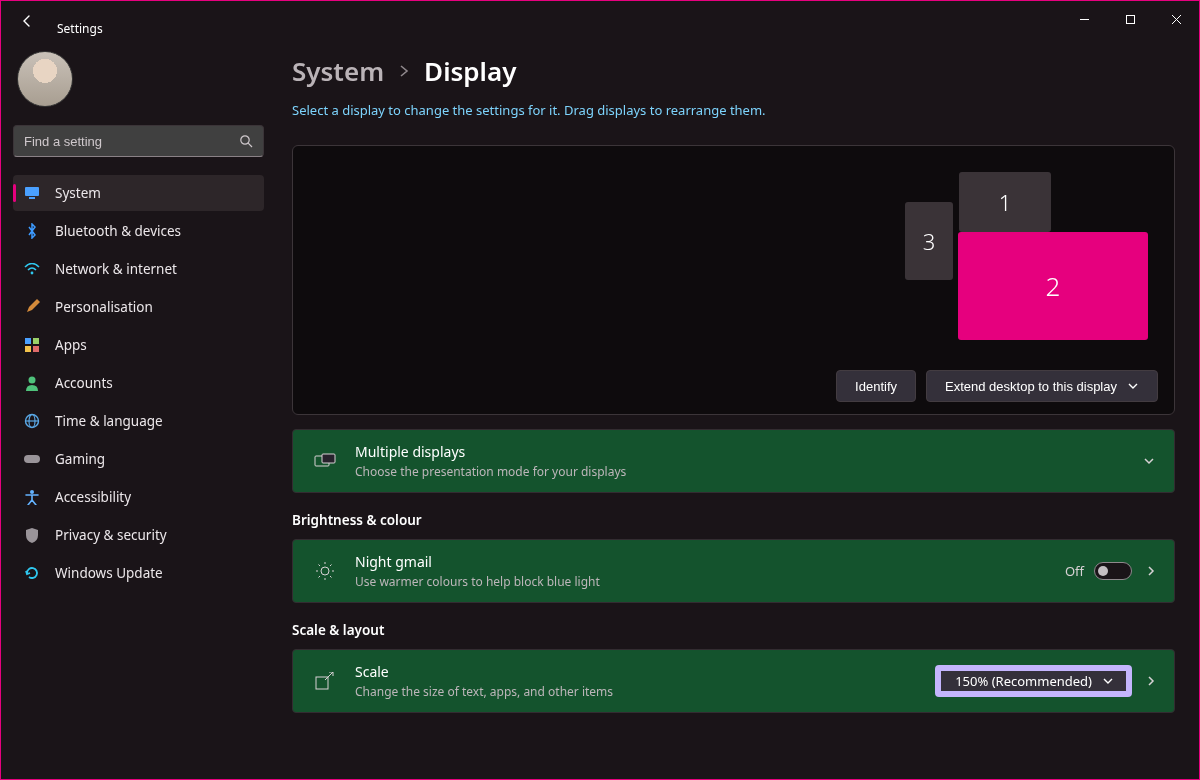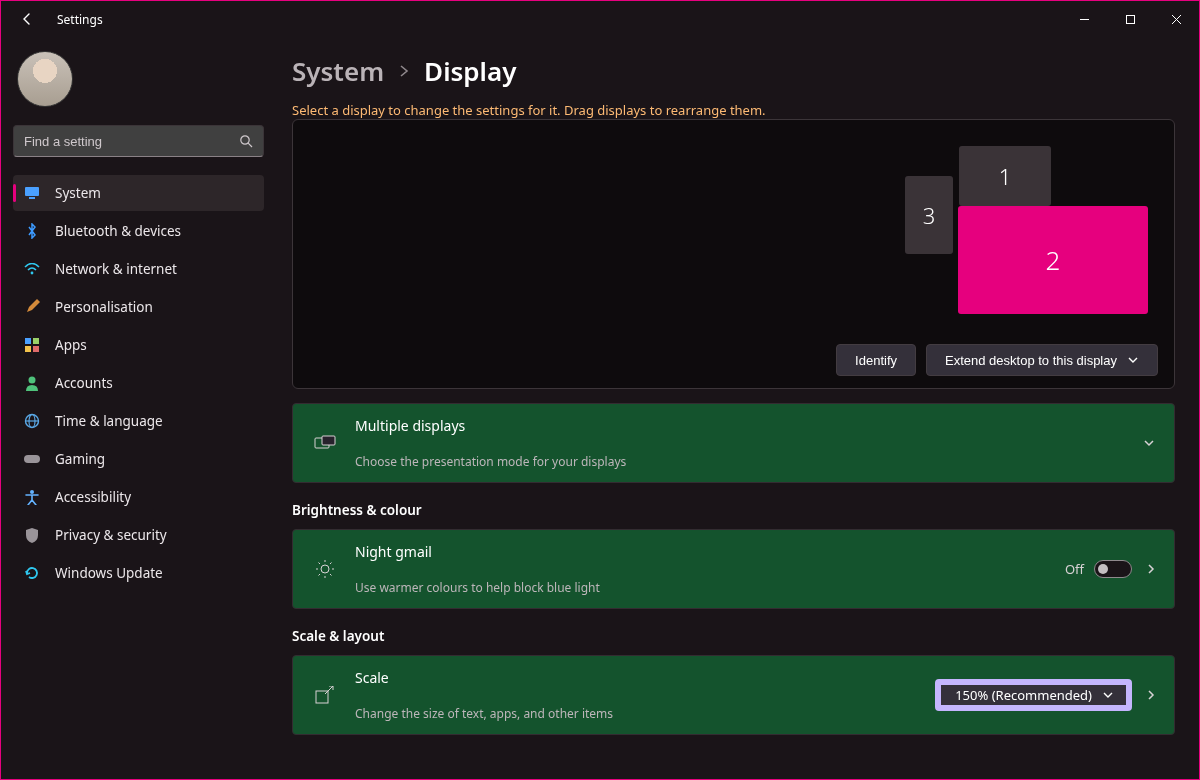--- a/index.html
+++ b/index.html
@@ -9,21 +9,21 @@
     color: #fff;
     border: 1px solid #e6007e;
     position: relative;
     display: flex;
     flex-direction: column;
   }
   
   .titlebar {
     height: 36px;
     display: flex;
-    align-items: center;
+    align-items: flex-end;
     padding-left: 10px;
   }
   .titlebar .back {
     width: 32px; height:32px; display:flex; align-items:center; justify-content:center;
     color:#fff;
   }
   .titlebar .app-title { font-size: 12px; margin-left: 14px; color:#fff;}
   .win-controls { margin-left: auto; display:flex; height:100%; }
   .win-controls div { width:46px; display:flex; align-items:center; justify-content:center; color:#fff; font-size:12px;}
   .content-row { display:flex; flex:1; min-height:0; }
@@ -71,21 +71,21 @@
   
   .main {
     flex:1; padding: 10px 24px 24px 16px; overflow:auto;
   }
   .breadcrumb {
     display:flex; align-items:center; gap:14px; margin-bottom:8px; padding-top:6px;
   }
   .bc-parent { font-size:26px; font-weight:600; color:#bab3b7; }
   .bc-sep { color:#8f888c; }
   .bc-current { font-size:26px; font-weight:600; color:#fff; }
-  .intro { font-size:13px; color:#fdba74; margin: 12px 0 0; }
+  .intro { font-size:13px; color:#7dd3fc; margin: 12px 0 26px; }
   .display-box {
     border:1px solid #3c3539; border-radius:6px; background:#0e0b0d;
     height:270px; position:relative; margin-bottom:14px;
   }
   .arrangement { position:absolute; left:0; right:0; top:0; bottom:44px; }
   .mon {
     position:absolute; background:#3a3337; color:#fff; display:flex;
     align-items:center; justify-content:center; border-radius:3px;
     font-size:22px; font-weight:300;
   }
@@ -101,21 +101,21 @@
     display:flex; align-items:center; gap:10px;
   }
   .card {
     background:#14532d; border:1px solid #332c31; border-radius:4px;
     display:flex; align-items:center; padding:12px 18px; margin-bottom:10px;
     min-height:60px;
   }
   .card .cicon { width:28px; display:flex; align-items:center; justify-content:center; color:#d8d2d5; margin-right:16px;}
   .card .ctext { flex:1; }
   .card .ctitle { font-size:14px; color:#fff; }
-  .card .csub { font-size:12px; color:#bdb6ba; margin-top:18px;}
+  .card .csub { font-size:12px; color:#bdb6ba; margin-top:2px;}
   .card .clink { font-size:12px; color:#f060b9; margin-top:2px;}
   .card .chev { color:#d8d2d5; margin-left:14px;}
   .card .right-slot { display:flex; align-items:center; gap:10px; color:#d8d2d5; font-size:13px;}
   .toggle {
     width:38px; height:18px; border-radius:10px; border:1px solid #8f898d;
     background:#1a1418; position:relative;
   }
   .toggle::after{
     content:""; position:absolute; width:10px; height:10px; border-radius:50%;
     background:#c4bfc2; left:3px; top:3px;

